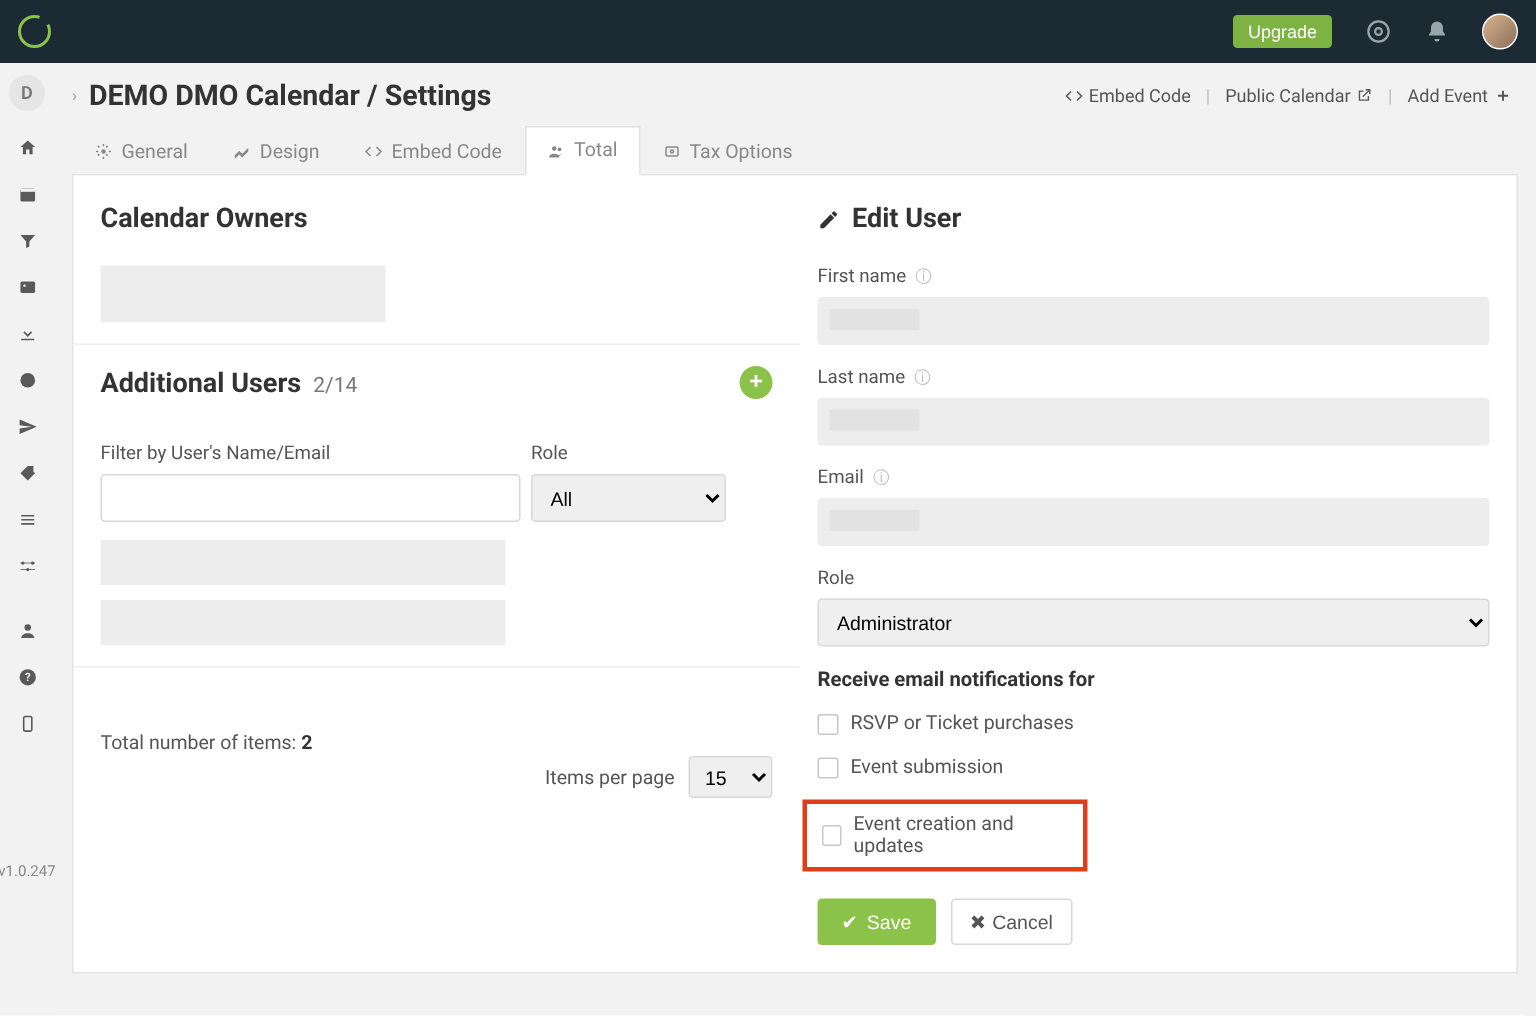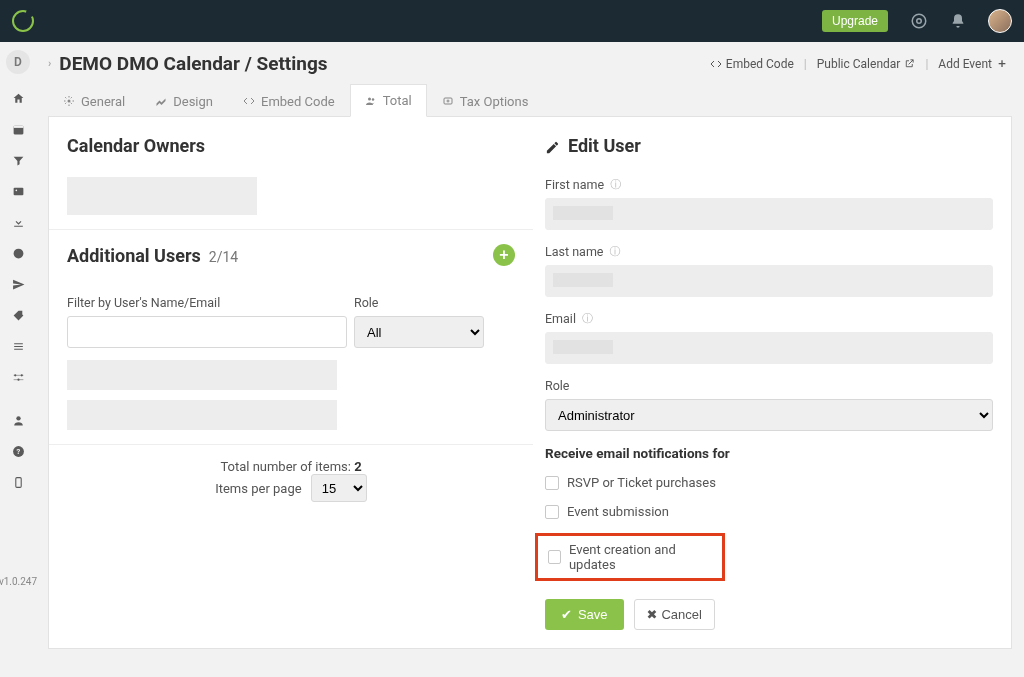--- a/index.html
+++ b/index.html
@@ -217,35 +217,36 @@
     border: 1px solid #d8d8d8;
     border-radius: 3px;
     font-size: 13px;
     height: 32px;
   }
   .text-input.gray { background: #ededed; border-color: #ededed; }
   .filter-name { width: 280px; }
   .filter-role { width: 130px; }
   .total-row {
     display: flex;
+    justify-content: space-between;
     align-items: center;
     font-size: 13px;
     color: #555;
     margin-top: 10px;
-    flex-direction: column;
   }
   .total-row strong { color: #333; }
   .ipp-select {
     width: 56px;
     height: 28px;
     margin-left: 6px;
     border: 1px solid #d8d8d8;
     border-radius: 3px;
     padding: 2px 6px;
     font-size: 13px;
+    margin-top: 45px;
   }
   
   .form-group { margin-bottom: 14px; }
   .input-shimmer {
     position: relative;
   }
   .input-shimmer::after {
     content: "";
     position: absolute;
     left: 8px; top: 8px;

